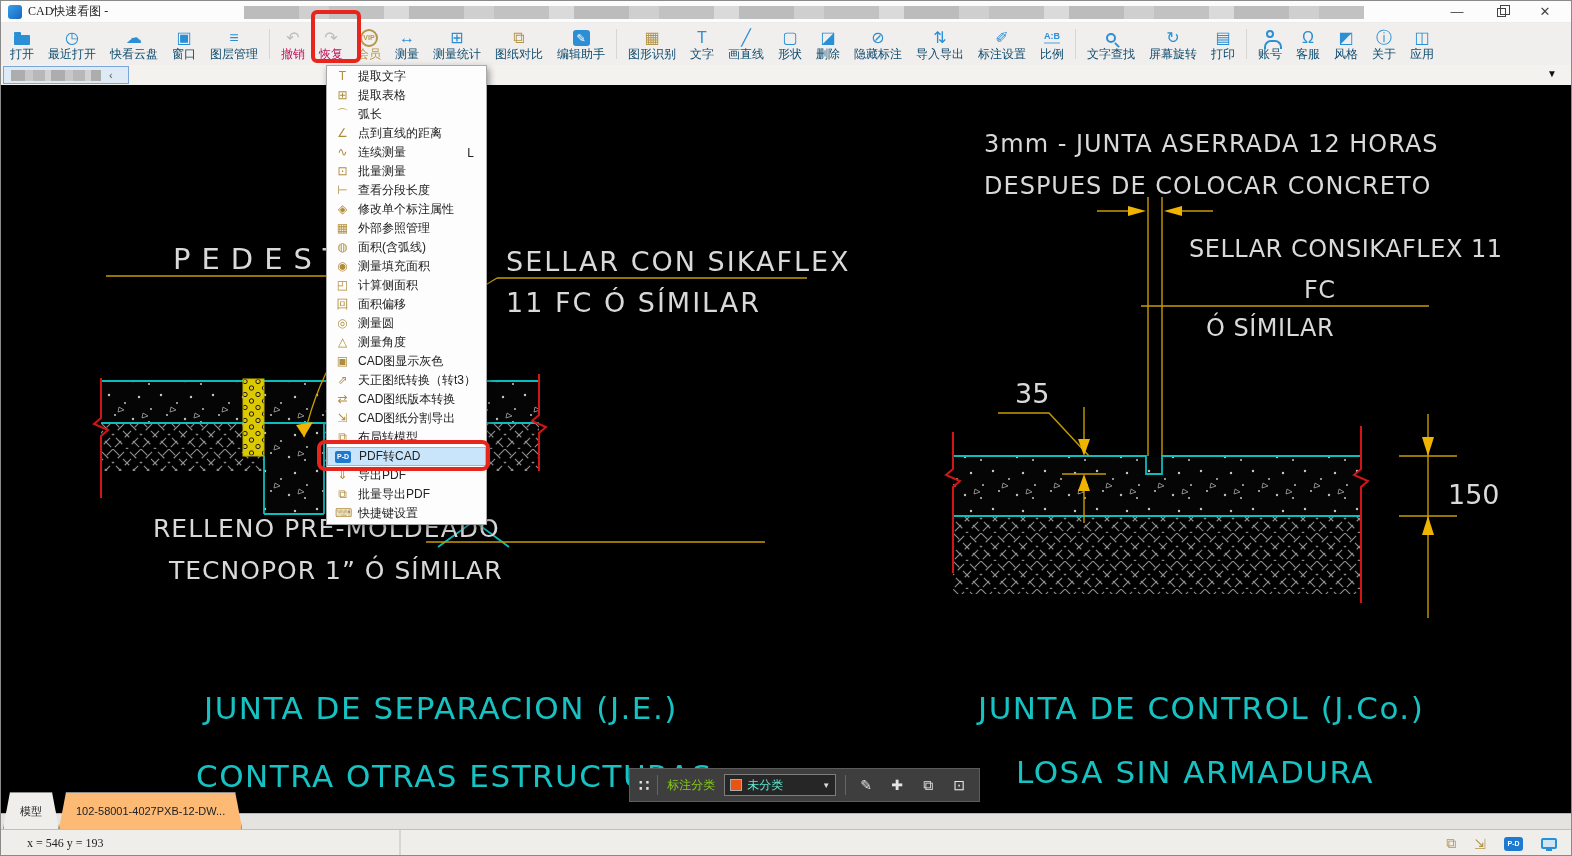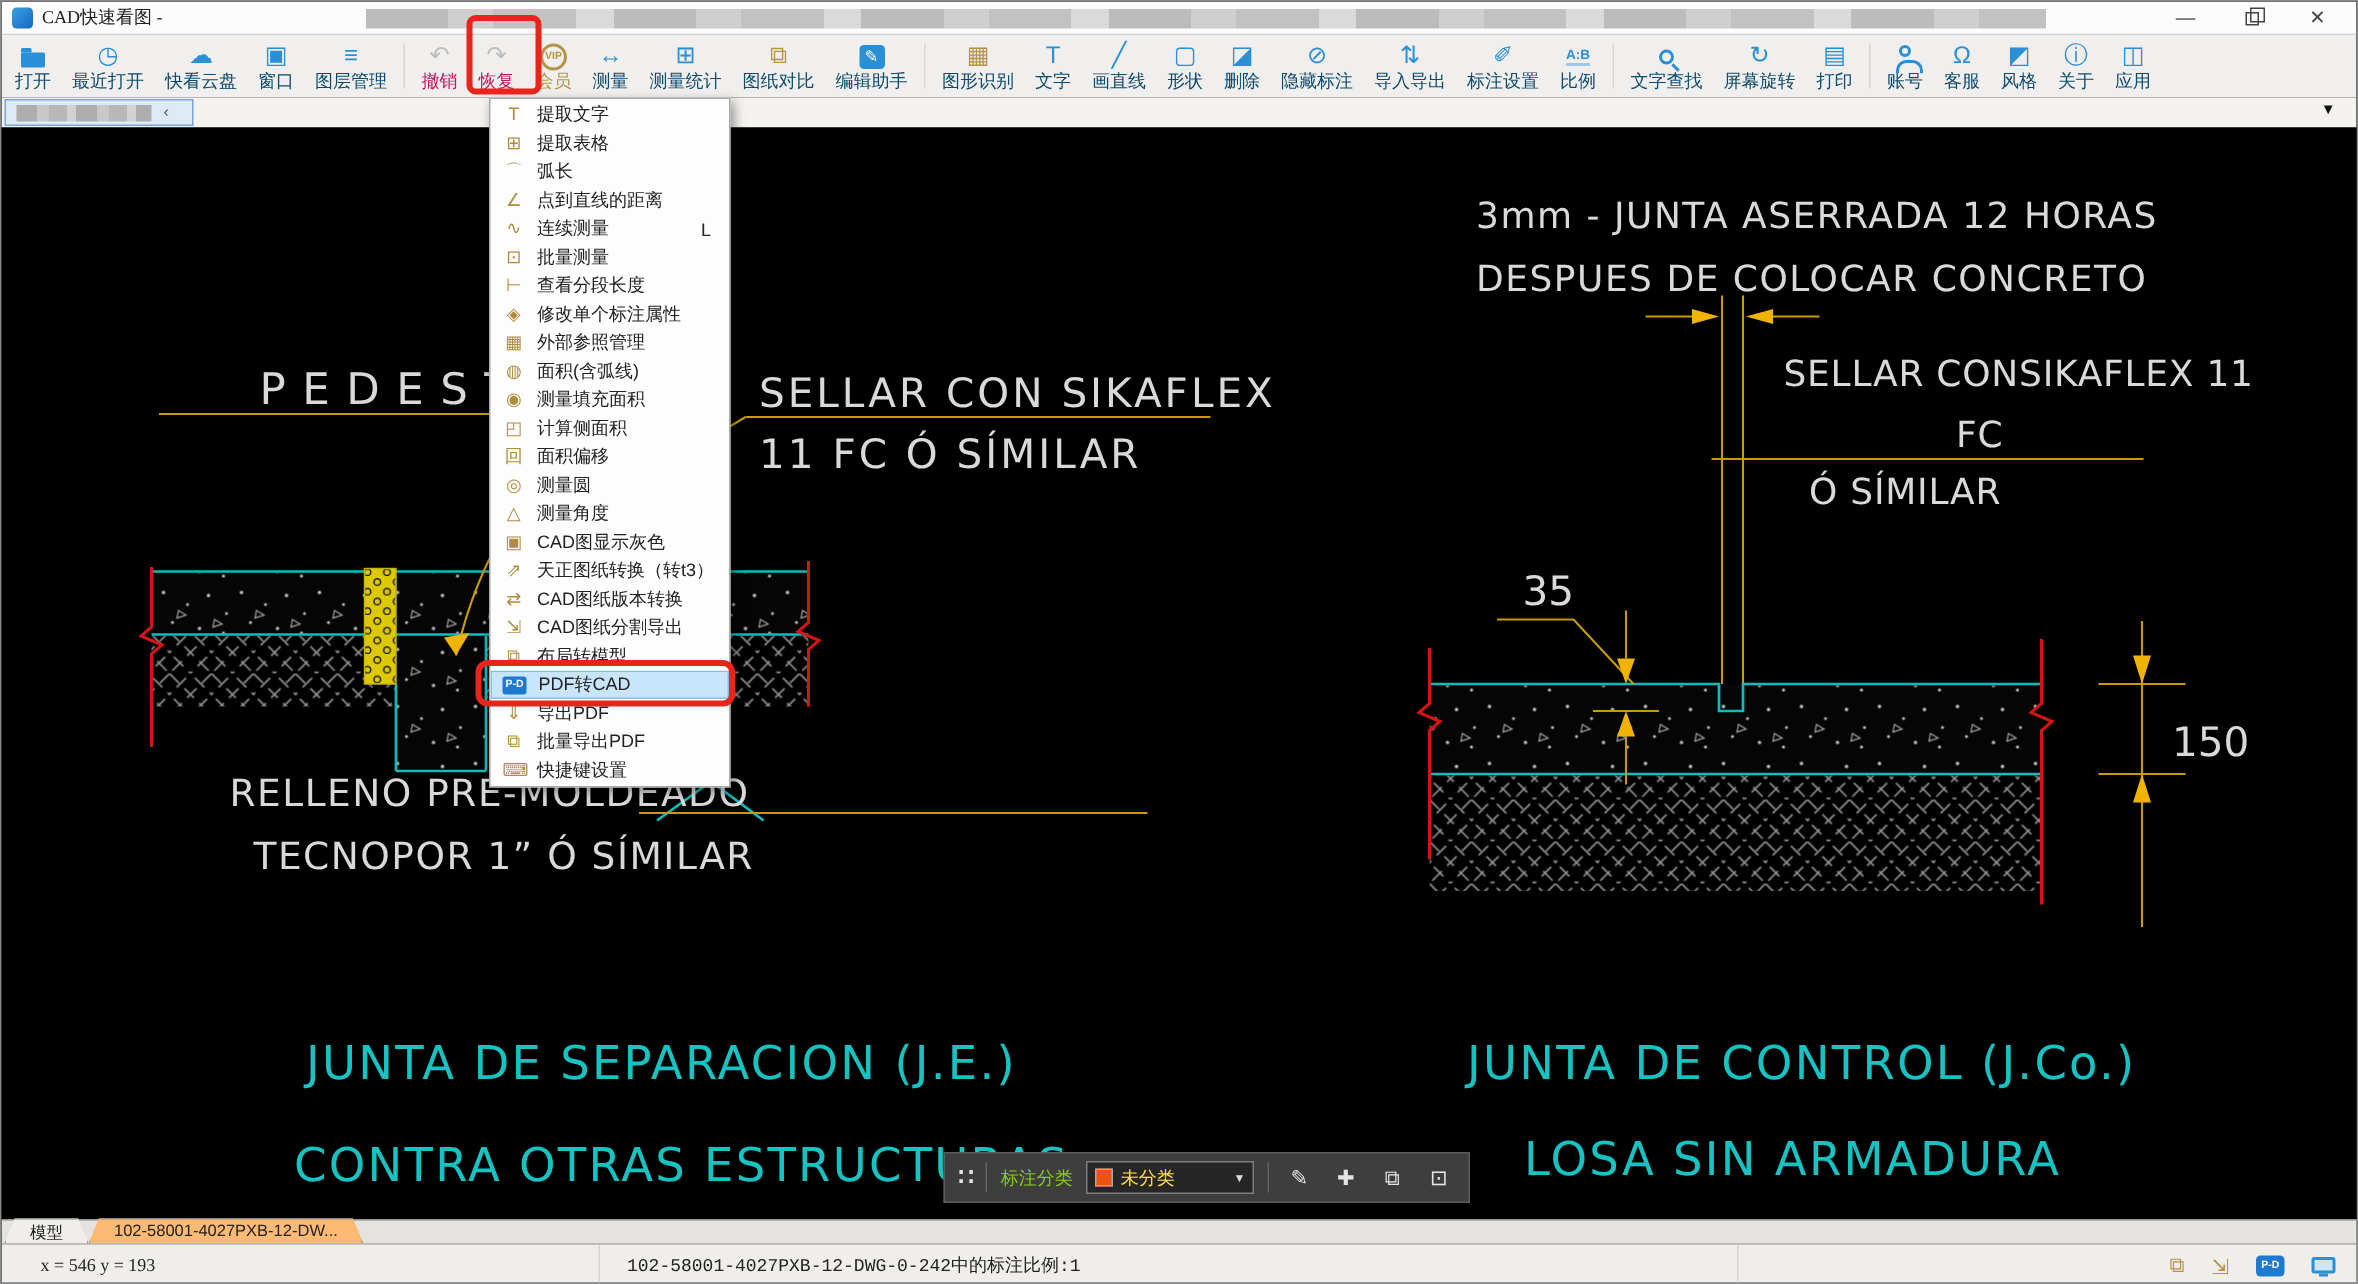--- a/index.html
+++ b/index.html
@@ -57,26 +57,26 @@
   .redbox{position:absolute;border:4px solid #e8251d;border-radius:8px;z-index:30;pointer-events:none;}
   .redbox.vip{left:310px;top:9px;width:50px;height:53px;border-radius:6px;}
   .redbox.pdf{left:316px;top:439px;width:173px;height:31px;}
   
   .ann-toolbar{position:absolute;left:628px;top:767px;height:34px;background:#3e3e3e;border:1px solid #5c5c5c;display:flex;align-items:center;padding:0 9px;gap:9px;z-index:15;}
   .at-grid{color:#e4e4e4;font-size:16px;font-weight:bold;letter-spacing:-1px;}
   .at-sep{width:1px;height:20px;background:#656565;}
   .at-label{color:#84cc16;font-size:12px;white-space:nowrap;}
   .at-dd{width:112px;height:22px;background:#262626;border:1px solid #7d7d7d;display:flex;align-items:center;padding:0 5px;gap:5px;}
   .at-swatch{width:12px;height:12px;background:#e85413;border:1px solid #aaa;flex:none;}
-  .at-ddtext{color:#fde047;font-size:12px;flex:1;}
+  .at-ddtext{color:#5eead4;font-size:12px;flex:1;}
   .at-caret{color:#dcdcdc;font-size:8px;}
   .at-tool{color:#e4e4e4;font-size:14px;width:22px;text-align:center;}
   
   .bottomtabs{position:absolute;left:0;top:812px;width:1572px;height:16px;background:#e5e3df;border-top:1px solid #b9b7b3;display:flex;align-items:flex-end;padding-left:2px;}
-  .btab{height:15px;font-size:11px;display:flex;align-items:center;padding:8px 16px;background:#f0eeea;color:#222;border:1px solid #8f8d89;border-bottom:none;clip-path:polygon(7px 0,calc(100% - 7px) 0,100% 100%,0 100%);white-space:nowrap;}
+  .btab{height:15px;font-size:11px;display:flex;align-items:center;padding:18px 16px;background:#f0eeea;color:#222;border:1px solid #8f8d89;border-bottom:none;clip-path:polygon(7px 0,calc(100% - 7px) 0,100% 100%,0 100%);white-space:nowrap;}
   .btab.active{background:#fdba74;}
   
   .statusbar{position:absolute;left:0;top:828px;width:1572px;height:28px;background:#f0eeeb;border-top:1px solid #c2c0bc;display:flex;align-items:center;font-size:12px;color:#222;}
   .sb-coords{margin-left:26px;width:372px;font-family:Liberation Serif, serif;font-size:12px;}
   .sb-sep{width:1px;height:27px;background:#d8d6d2;}
   .sb-center{margin-left:18px;width:740px;font-family:"Liberation Mono",monospace;font-size:12px;}
   .sb-icons{margin-left:auto;display:flex;align-items:center;gap:18px;margin-right:16px;}
   .sb-icon{font-size:14px;color:#b5954a;}
   .sb-pdf{width:19px;height:14px;background:#1e7ad0;border-radius:3px;color:#fff;font-size:7px;font-weight:bold;display:flex;align-items:center;justify-content:center;}
   .sb-mon{width:16px;height:11px;border:2px solid #2a8fd4;border-radius:2px;background:#cfe6f7;position:relative;}
@@ -460,21 +460,20 @@
   <div class="redbox pdf"></div>
 
   <div class="bottomtabs">
     <div class="btab">模型</div>
     <div class="btab active">102-58001-4027PXB-12-DW...</div>
   </div>
 
   <div class="statusbar">
     <span class="sb-coords">x = 546  y = 193</span>
     <span class="sb-sep"></span>
-    <span class="sb-center">102-58001-4027PXB-12-DWG-0-242中的标注比例:1</span>
     <span class="sb-sep"></span>
     <div class="sb-icons">
       <span class="sb-icon">⧉</span>
       <span class="sb-icon">⇲</span>
       <span class="sb-pdf">P-D</span>
       <span class="sb-mon"></span>
     </div>
   </div>
 
 </div>

